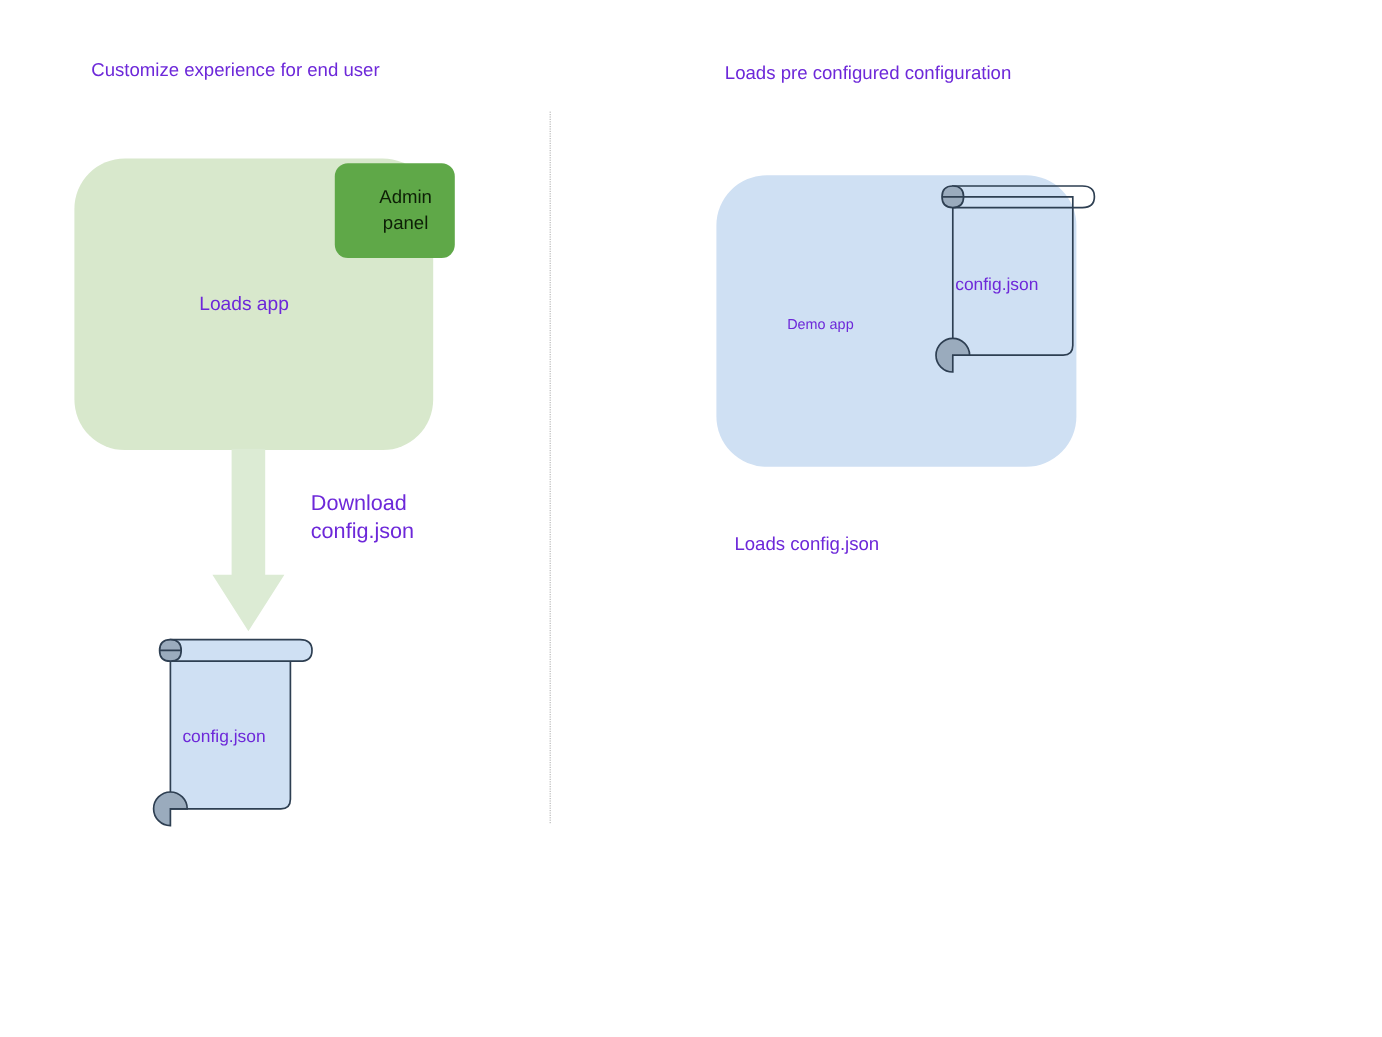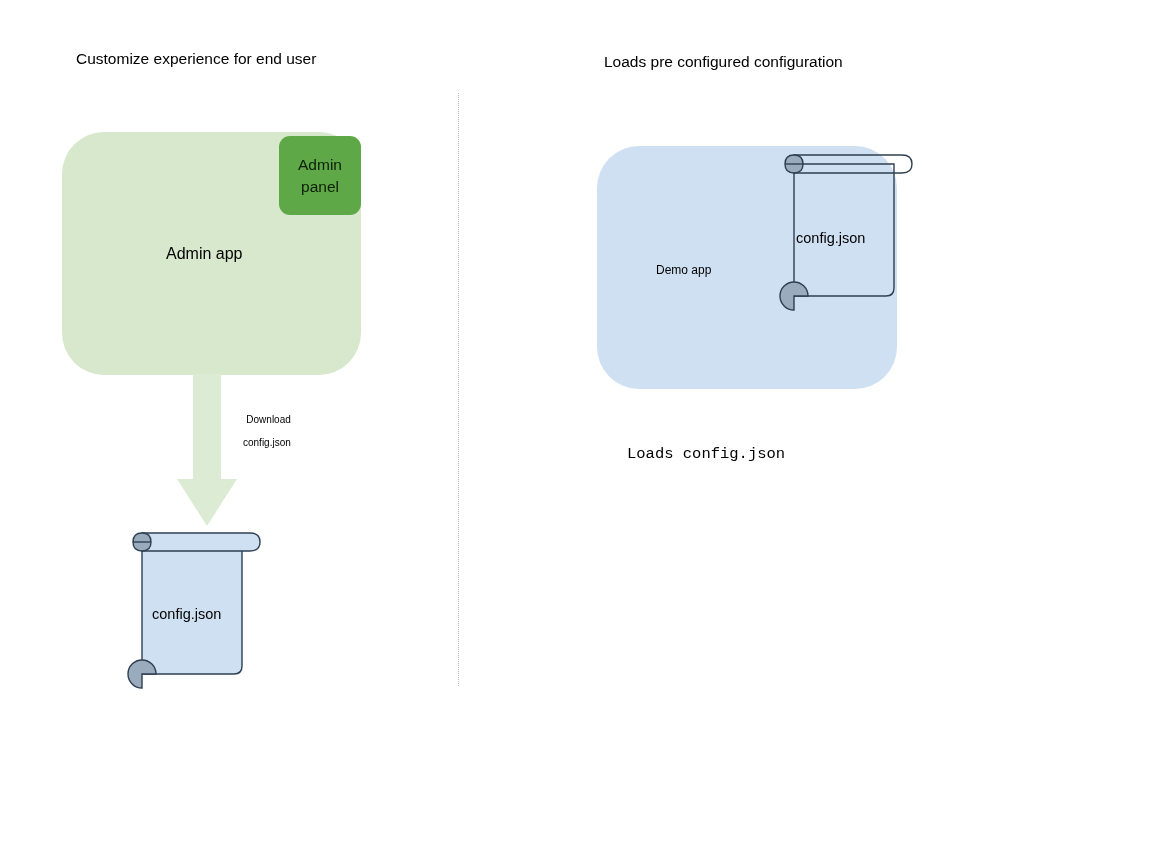--- a/index.html
+++ b/index.html
@@ -17,21 +17,21 @@
     -webkit-font-smoothing: antialiased;
   }
   .canvas {
     position: absolute;
     inset: 0;
   }
   .lbl {
     position: absolute;
     font-size: 15.5px;
     line-height: 22px;
-    color: #000000;
+    color: #6d28d9;
     white-space: pre;
   }
 
   
   #title-left  { left: 76px;  top: 48px; }
   #title-right { left: 604px; top: 51px; }
 
   
   #divider {
     position: absolute;
@@ -64,44 +64,44 @@
     left: 279px;
     top: 136px;
     width: 82px;
     height: 79px;
     background: #5fa848;
     border-radius: 11px;
     display: flex;
     align-items: center;
     justify-content: center;
     text-align: center;
+    padding-left: 18px;
   }
   #admin-panel-chip .chip-text {
     font-size: 15.5px;
     line-height: 22px;
     color: #0d1f06;
     white-space: pre-line;
   }
 
   
   #download-arrow {
     position: absolute;
     left: 176px;
     top: 374px;
     width: 62px;
     height: 153px;
   }
 
   #download-arrow-label {
-    left: 243px;
+    left: 259px;
     top: 408px;
-    font-size: 10px;
+    font-size: 18px;
     line-height: 23px;
     white-space: pre-line;
-    text-align: right;
   }
 
   
   .scroll-doc { position: absolute; }
 
   #scroll-left  { left: 118px; top: 528px; width: 148px; height: 162px; }
   #scroll-right { left: 770px; top: 150px; width: 148px; height: 162px; }
 
   #scroll-left-label  { left: 152px; top: 603px; font-size: 14.5px; }
   #scroll-right-label { left: 796px; top: 227px; font-size: 14.5px; }
@@ -116,40 +116,39 @@
     background: #cfe0f3;
     border-radius: 42px;
   }
   #demo-app-label {
     left: 656px;
     top: 259px;
     font-size: 12px;
   }
 
   #loads-config-label {
-    left: 627px;
+    left: 612px;
     top: 443px;
     font-size: 15.5px;
-    font-family: Liberation Mono, monospace;
   }
 </style>
 </head>
 <body>
 
 <div class="canvas">
 
   <div class="lbl" id="title-left">Customize experience for end user</div>
 
   <div class="lbl" id="title-right">Loads pre configured configuration</div>
 
   <div id="divider"></div>
 
   <div id="admin-app-box"></div>
 
-  <div class="lbl" id="admin-app-label">Admin app</div>
+  <div class="lbl" id="admin-app-label">Loads app</div>
 
   <div id="admin-panel-chip">
     <span class="chip-text">Admin
 panel</span>
   </div>
 
   <svg id="download-arrow" viewBox="0 0 62 153">
     <polygon points="17,0 45,0 45,105 61,105 31,152 1,105 17,105" fill="#dcebd4"></polygon>
   </svg>
 

